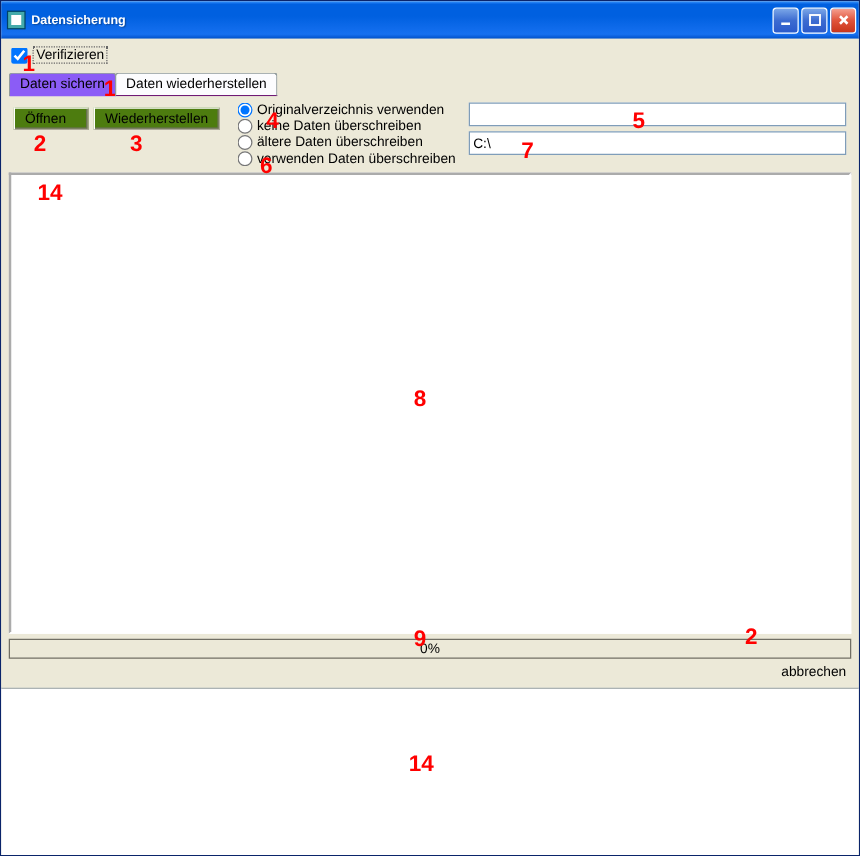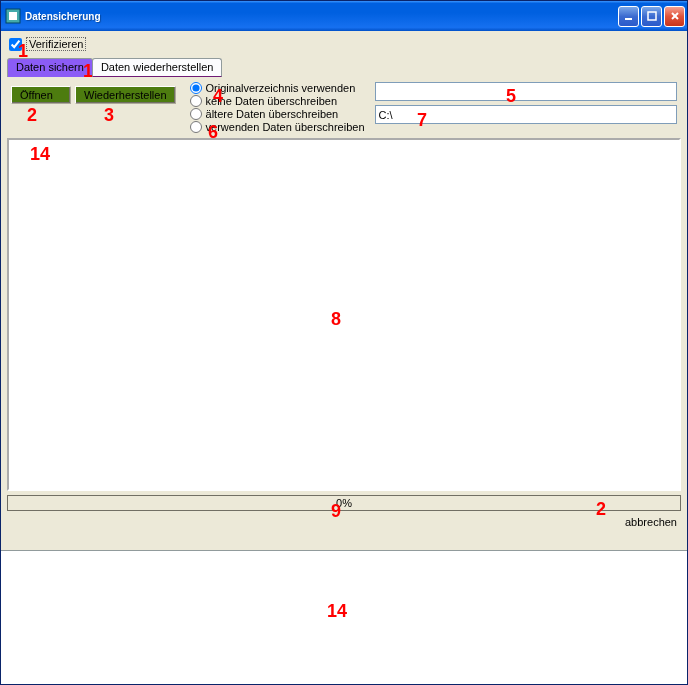--- a/index.html
+++ b/index.html
@@ -127,21 +127,21 @@
 .progress {
   flex:1;
   border:1px solid #716f64;
   background:#ece9d8;
   height:16px;
   position:relative;
   text-align:center;
   font-size:11px;
   line-height:14px;
 }
-.cancel-row { display:flex; justify-content:flex-end; margin:3px 4px 22px 0;align-items:center; }
+.cancel-row { display:flex; justify-content:flex-end; margin:3px 4px 6px 0;align-items:center; }
 .bottom-panel {
   height:134px;
   background:#fff;
   border-top:1px solid #919b9c;
 }
 .annot {
   position:absolute;
   color:#ff0000;
   font-weight:bold;
   font-size:18px;

